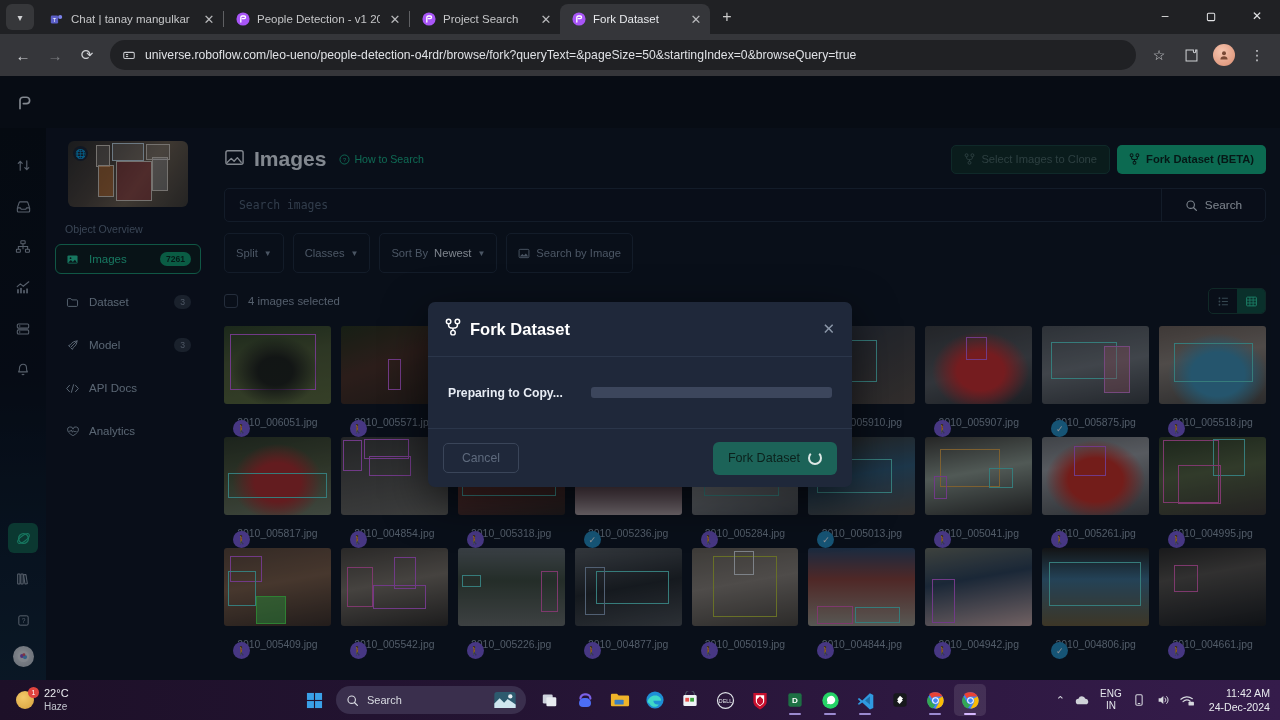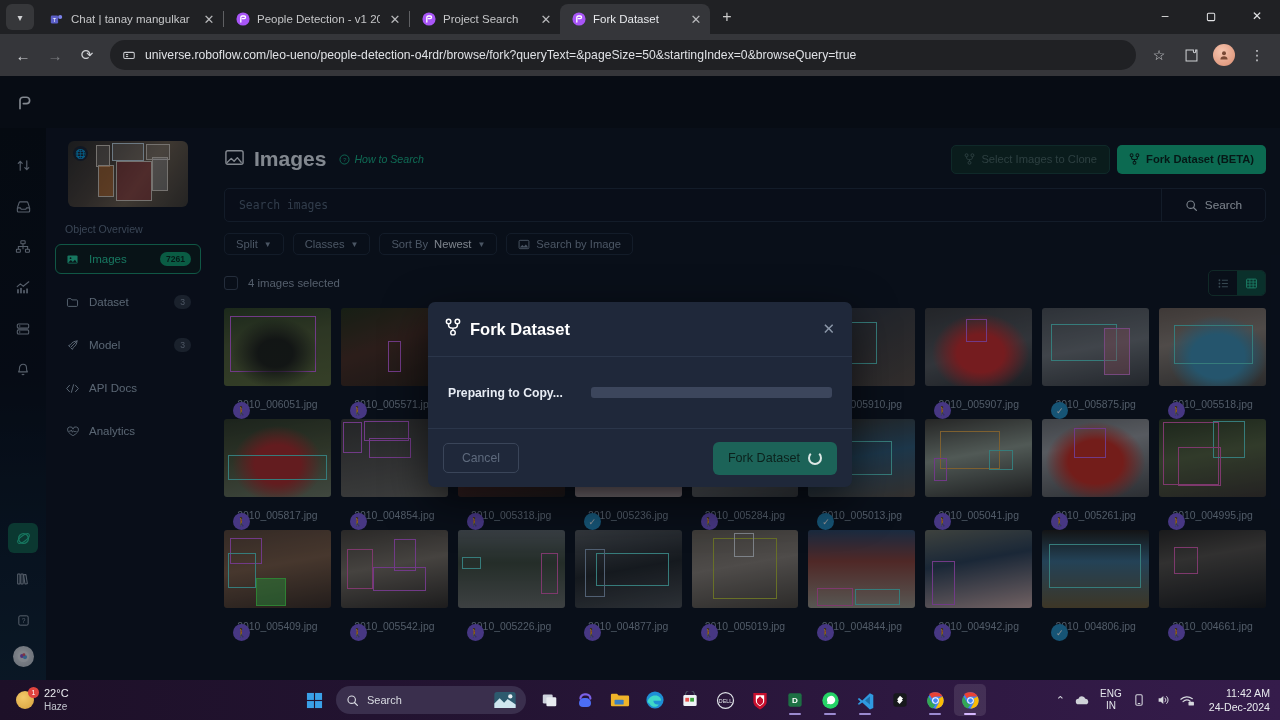--- a/index.html
+++ b/index.html
@@ -132,21 +132,21 @@
            background: #2a3343; color: #8794a6; }
   .badge.green { background: #0e9f6e; color: #04261c; font-weight: bold; }
 
   
   .main {
     position: absolute; top: 52px; left: 210px; width: 1070px; height: 552px;
     padding: 16px 14px 0 14px; overflow: hidden;
   }
   .main-head { display: flex; align-items: center; height: 30px; }
   .page-title { color: #e8eef6; font-size: 21px; font-weight: bold; margin-left: 9px; }
-  .how-to { display:flex; align-items:center; gap:4px; color: #16b88a; font-size: 10.6px; margin-left: 13px; font-style: italic; }
+  .how-to { display:flex; align-items:center; gap:4px; color: #16b88a; font-size: 10.6px; margin-left: 13px; }
   .head-spacer { flex: 1; }
   .btn {
     height: 29px; border-radius: 5px; display: flex; align-items: center; gap: 6px;
     padding: 0 12px; font-size: 11.2px; white-space: nowrap;
   }
   .btn-ghost { background: #0d2a26; color: #4d6b67; border: 1px solid #17433c; }
   .btn-primary { background: #12b886; color: #05231a; font-weight: bold; margin-left: 7px; }
 
   .searchrow {
     margin-top: 14px; height: 34px; display: flex;
@@ -157,21 +157,21 @@
     font-size: 11.4px; padding: 0 14px; font-family: "DejaVu Sans Mono", monospace;
   }
   .searchrow input::placeholder { color: #55657a; }
   .search-btn {
     width: 104px; border-left: 1px solid #1e2a3c; display:flex; align-items:center;
     justify-content:center; gap: 7px; color: #dbe3ee; font-size: 11.8px;
   }
 
   .filters { margin-top: 11px; display: flex; gap: 9px; }
   .chip {
-    height: 22px; border: 1px solid #1e2a3c; border-radius: 5px;
+    height: 40px; border: 1px solid #1e2a3c; border-radius: 5px;
     display: flex; align-items: center; gap: 6px; padding: 0 11px;
     color: #8494a8; font-size: 11.2px;
   }
   .chip .val { color: #dde5ef; }
   .chip .cv { font-size: 8px; color: #8494a8; }
 
   .selrow { margin-top: 17px; height: 22px; display: flex; align-items: center; }
   .cbx { width: 14px; height: 14px; border: 1.4px solid #3d4a5e; border-radius: 3px; }
   .sel-label { color: #93a2b5; font-size: 11.4px; margin-left: 10px; }
   .viewtoggle { margin-left: auto; display: flex; border: 1px solid #18433a; border-radius: 5px; overflow: hidden; }

